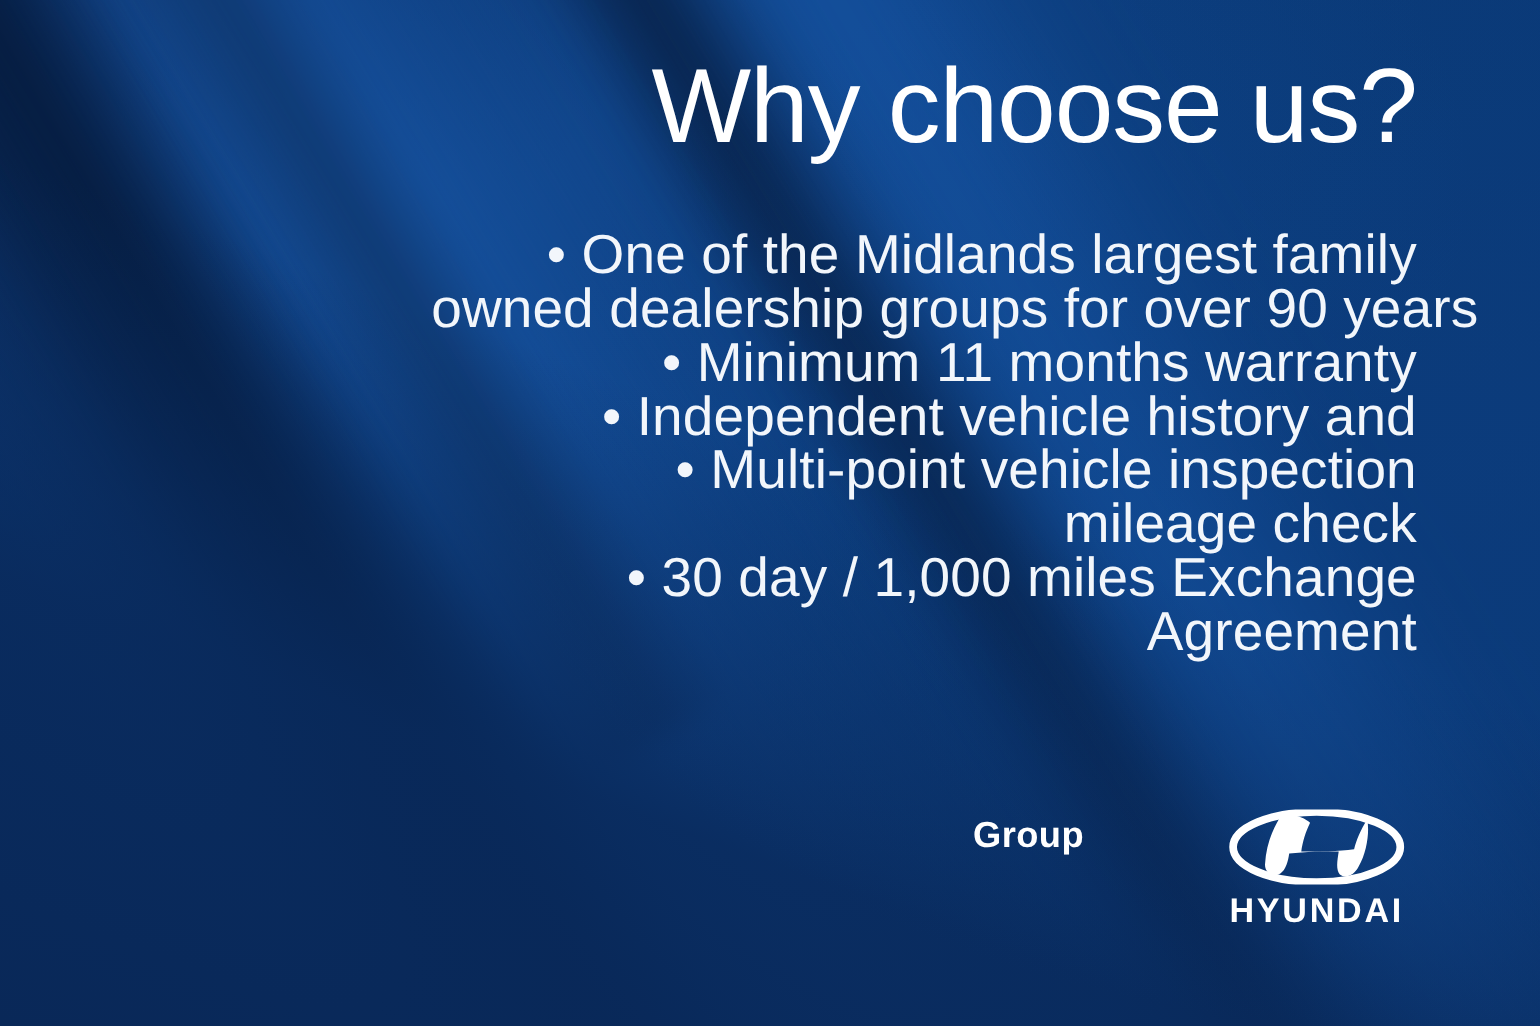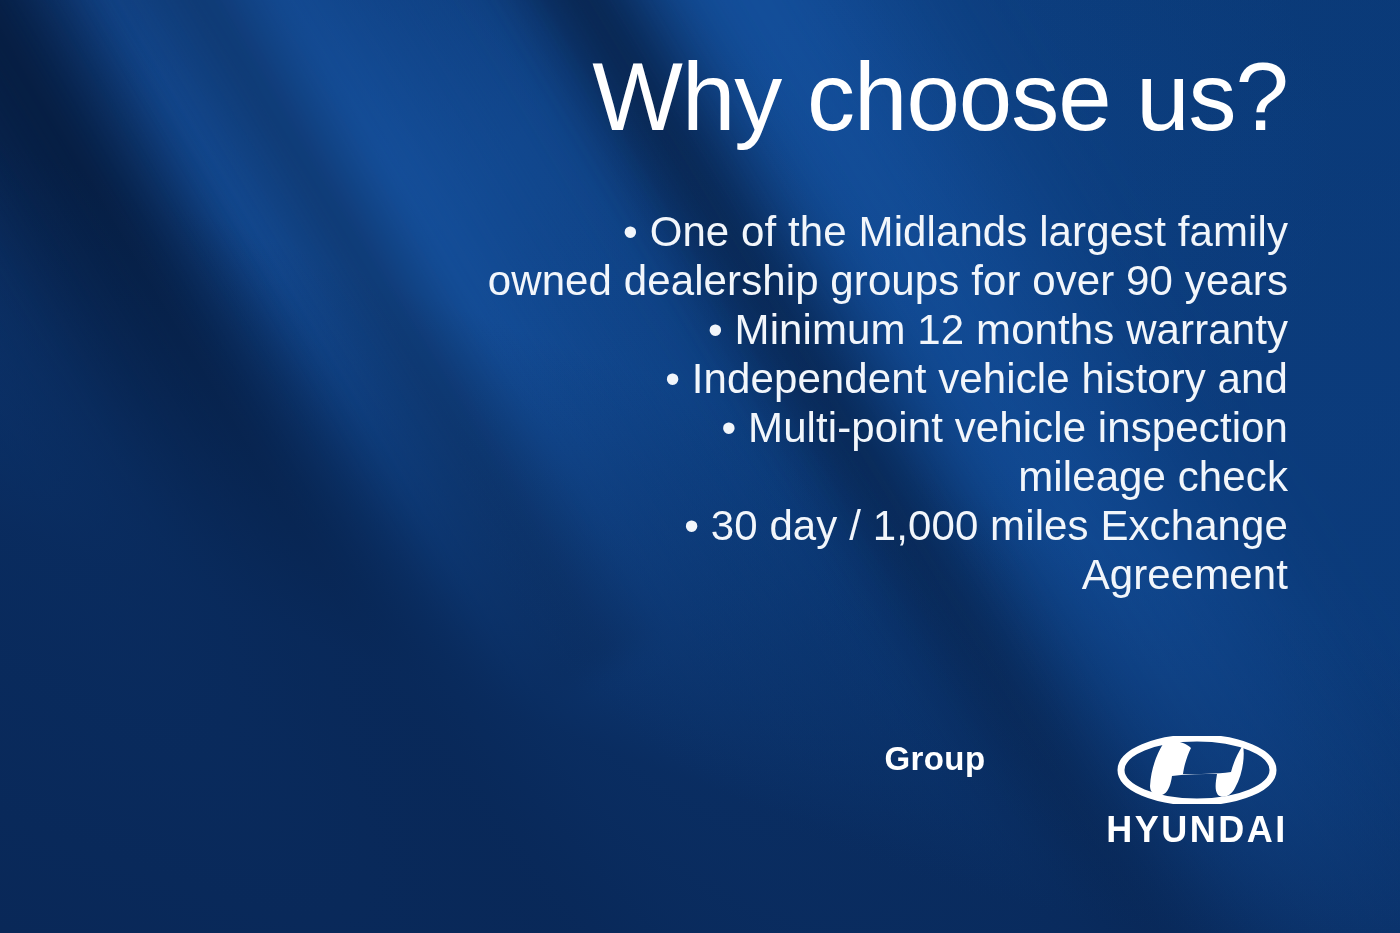--- a/index.html
+++ b/index.html
@@ -116,25 +116,25 @@
     color:#ffffff;
     font-size:96px;
     font-weight:300;
     letter-spacing:-1px;
     line-height:1.06;
     white-space:nowrap;
   }
 
   .bullets {
     position:absolute;
-    left:380px; right:112px;
+    left:392px; right:112px;
     top:207px;
     text-align:right;
     color:#f2f6fb;
-    font-size:42px;
+    font-size:50px;
     font-weight:300;
     line-height:49px;
     letter-spacing:0.1px;
   }
   .bullet-line { display:block; white-space:nowrap; }
 
   
   .logos {
     position:absolute;
     left:790px;
@@ -169,21 +169,21 @@
     position:absolute;
     left:312px; top:8px;
     width:190px;
     text-align:center;
   }
   .hyundai-mark { display:block; margin:0 auto; }
   .hyundai-word {
     display:block;
     margin-top:8px;
     color:#ffffff;
-    font-size:36px;
+    font-size:31px;
     font-weight:700;
     letter-spacing:2.5px;
     line-height:1;
   }
 </style>
 </head>
 <body>
 
 <div id="slide">
 
@@ -199,21 +199,21 @@
   <div class="bg-layer bg-bottomleft"></div>
   <div class="bg-layer bg-rightsoft"></div>
 
   <div class="content">
 
     <h1 class="title">Why choose us?</h1>
 
     <div class="bullets">
       <span class="bullet-line">• One of the Midlands largest family</span>
       <span class="bullet-line">owned dealership groups for over 90 years</span>
-      <span class="bullet-line">• Minimum 12 months warranty</span>
+      <span class="bullet-line">• Minimum 11 months warranty</span>
       <span class="bullet-line">• Independent vehicle history and</span>
       <span class="bullet-line">• Multi-point vehicle inspection</span>
       <span class="bullet-line">mileage check</span>
       <span class="bullet-line">• 30 day / 1,000 miles Exchange</span>
       <span class="bullet-line">Agreement</span>
     </div>
 
     <div class="logos">
 
       <div class="brindley">

